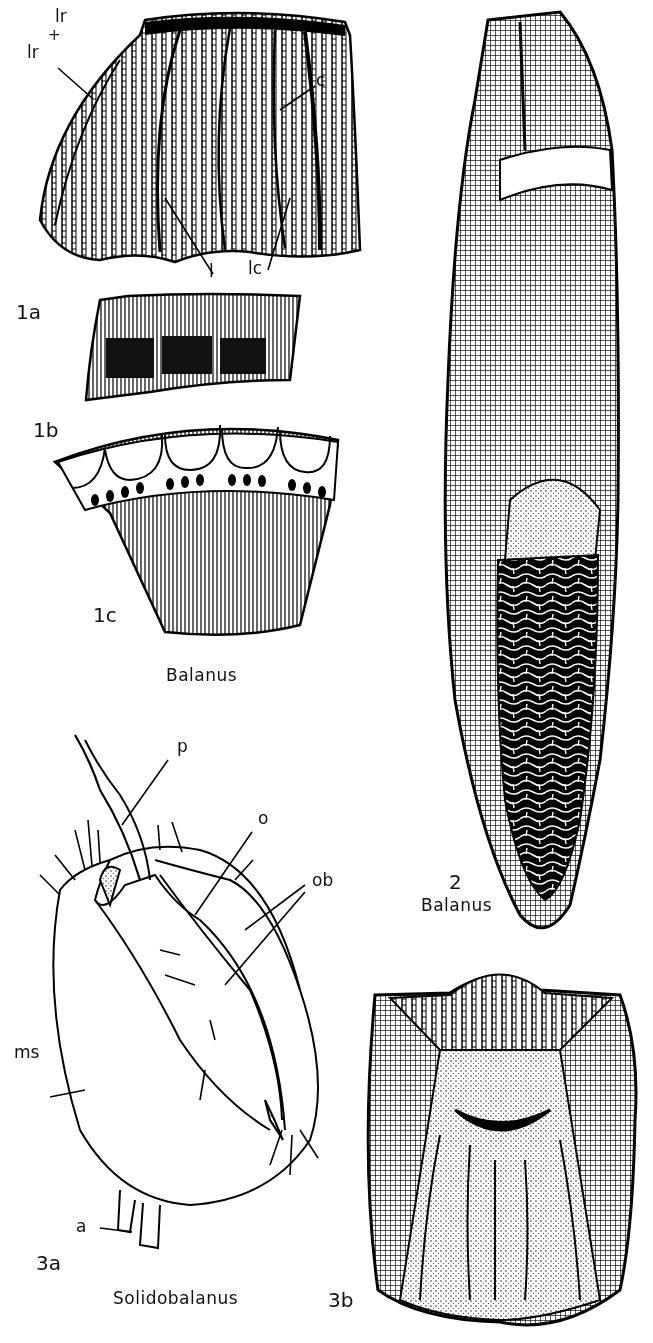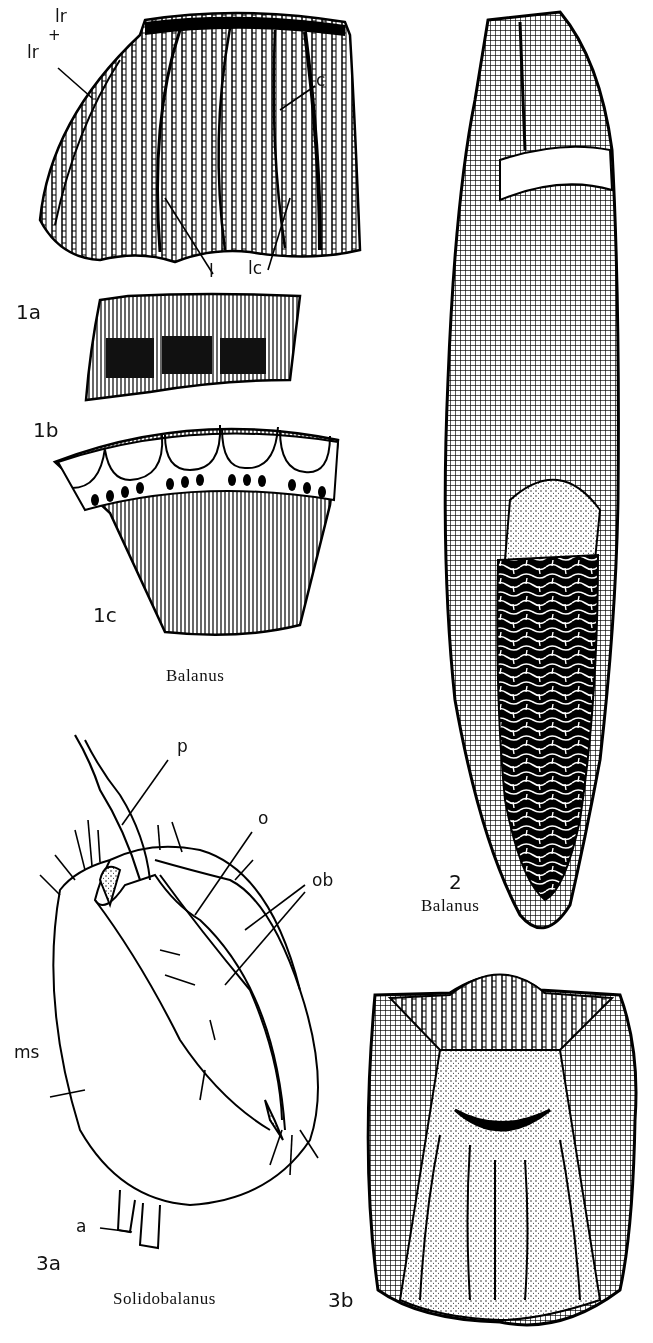--- a/index.html
+++ b/index.html
@@ -1,21 +1,21 @@
 <!DOCTYPE html>
 <html><head>
   <meta charset="utf-8">
   <style>
     html, body { margin: 0; padding: 0; background: #ffffff; }
     body { width: 653px; height: 1343px; position: relative; overflow: hidden;
            font-family: "DejaVu Sans", sans-serif; color: #000; }
     .plate { position: absolute; left: 0; top: 0; width: 653px; height: 1343px; }
     .lbl { position: absolute; font-size: 17px; line-height: 1; color: #111; white-space: nowrap; }
     .fig-num { font-size: 20px; }
-    .caption { font-size: 17px; letter-spacing: 0.5px; font-family: Liberation Serif, serif; }
+    .caption { font-size: 17px; letter-spacing: 0.5px; }
     svg.art { position: absolute; left: 0; top: 0; }
   </style>
 </head>
 <body>
 
 <div class="plate">
 
   <svg class="art" width="653" height="1343" viewBox="0 0 653 1343">
     <defs>
       <pattern id="hatchV" width="4" height="4" patternUnits="userSpaceOnUse">

